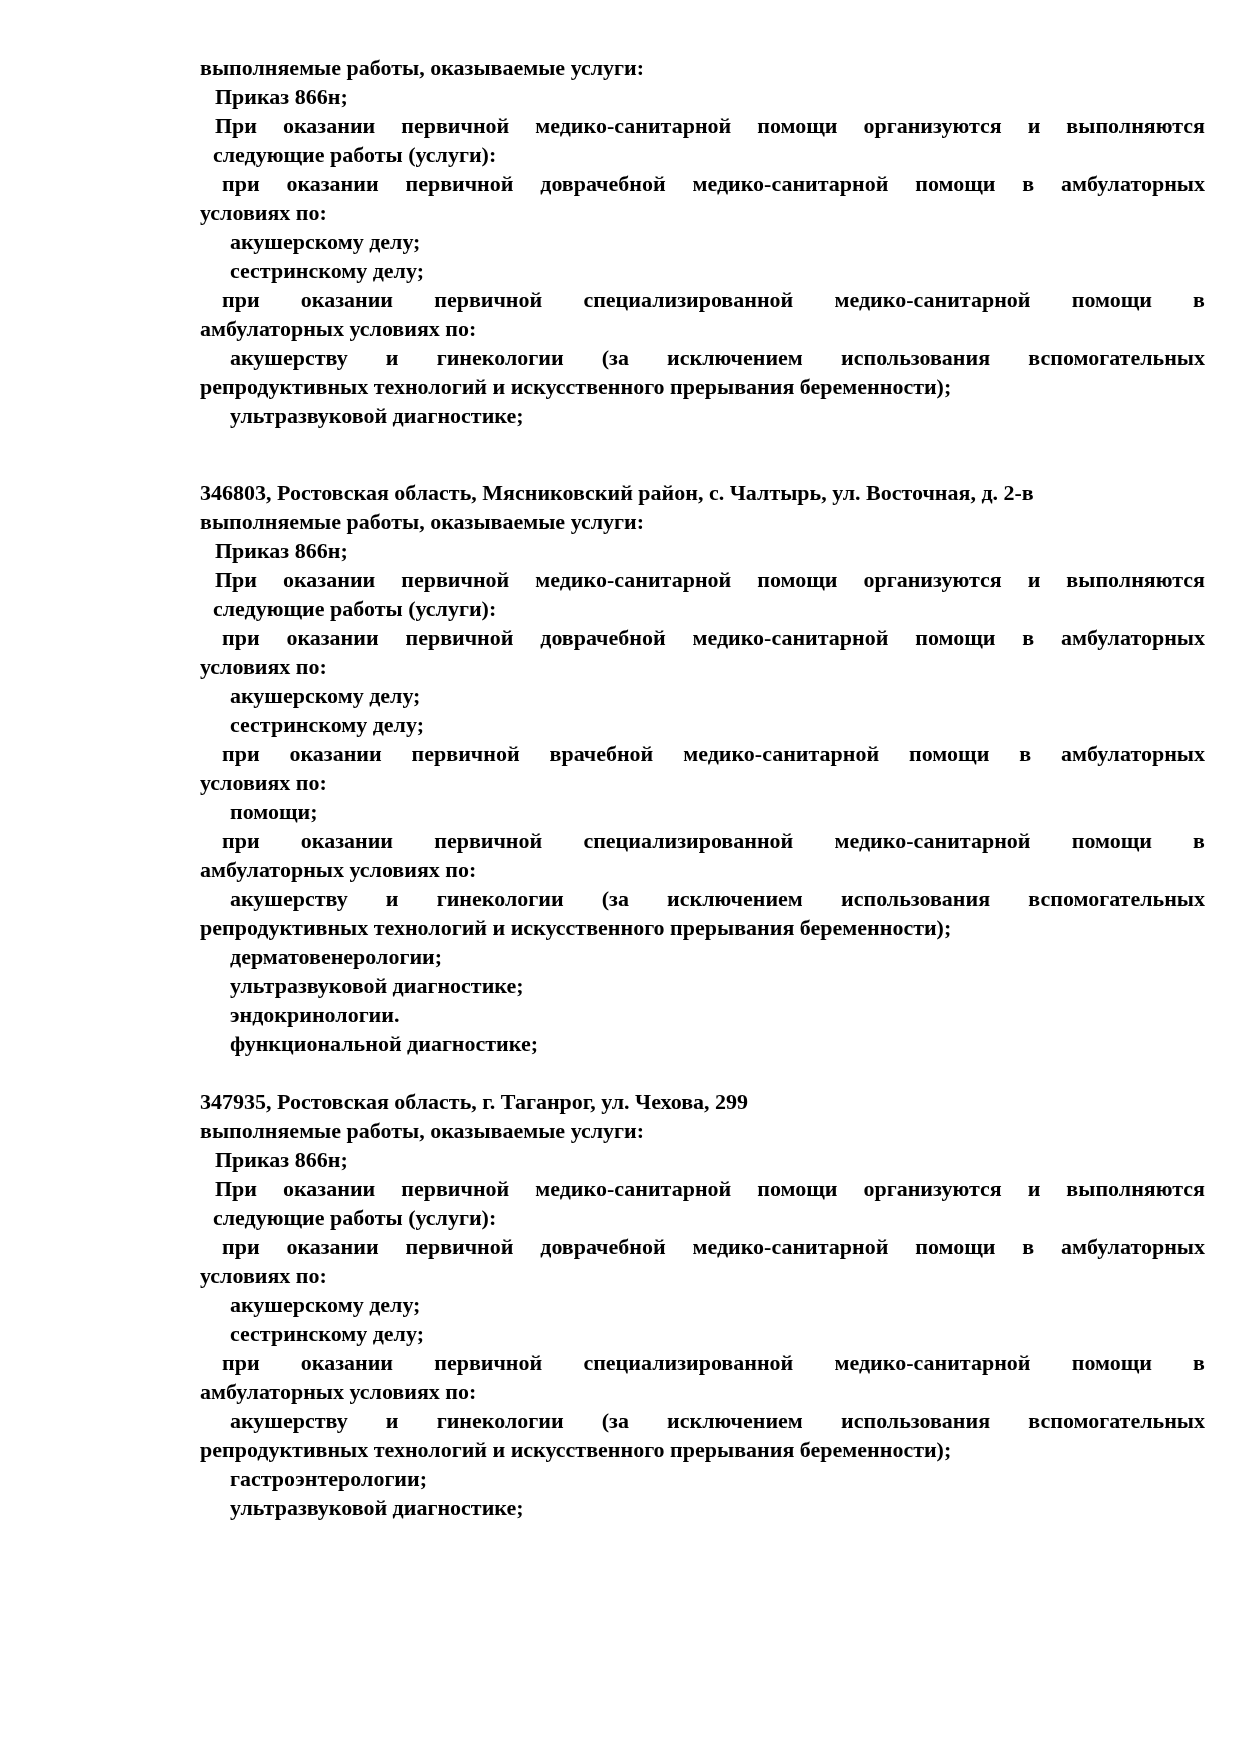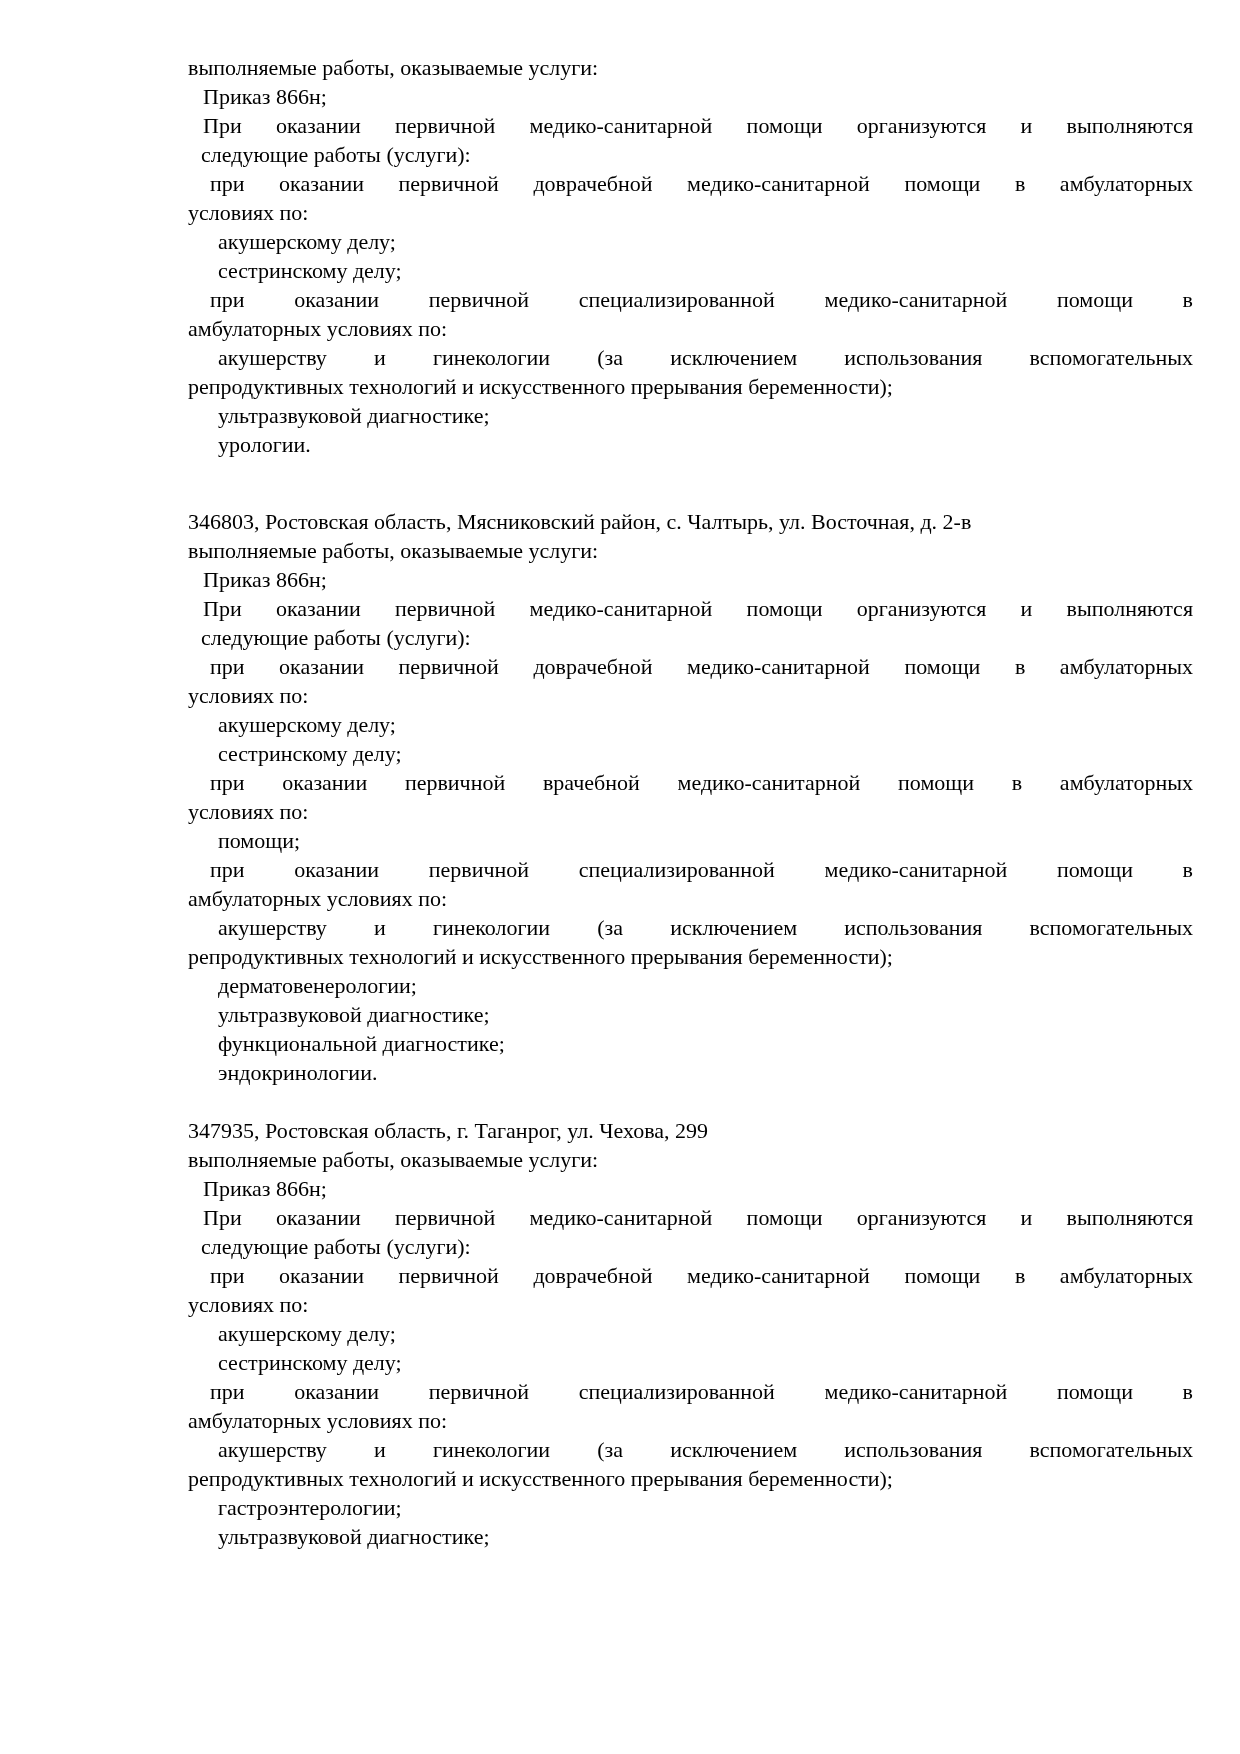--- a/index.html
+++ b/index.html
@@ -10,28 +10,28 @@
   }
   .page {
     position: relative;
     width: 1240px;
     height: 1754px;
     background: #ffffff;
     overflow: hidden;
   }
   .content {
     position: absolute;
-    left: 188px;
+    left: 200px;
     top: 53px;
     width: 1005px;
     color: #000000;
     font-family: "Liberation Serif", "DejaVu Serif", serif;
     font-size: 22px;
     line-height: 29px;
-    font-weight: 400;
+    font-weight: 700;
   }
   .doc-section { display: block; }
   .doc-section + .doc-section { margin-top: 29px; }
   .line {
     display: block;
     min-height: 29px;
     text-align: left;
     white-space: normal;
   }
   .line.stretch {
@@ -51,43 +51,42 @@
         <div class="line" style="padding-left: 13px;">следующие работы (услуги):</div>
         <div class="line stretch" style="padding-left: 22px;">при оказании первичной доврачебной медико-санитарной помощи в амбулаторных</div>
         <div class="line" style="padding-left: 0px;">условиях по:</div>
         <div class="line" style="padding-left: 30px;">акушерскому делу;</div>
         <div class="line" style="padding-left: 30px;">сестринскому делу;</div>
         <div class="line stretch" style="padding-left: 22px;">при оказании первичной специализированной медико-санитарной помощи в</div>
         <div class="line" style="padding-left: 0px;">амбулаторных условиях по:</div>
         <div class="line stretch" style="padding-left: 30px;">акушерству и гинекологии (за исключением использования вспомогательных</div>
         <div class="line" style="padding-left: 0px;">репродуктивных технологий и искусственного прерывания беременности);</div>
         <div class="line" style="padding-left: 30px;">ультразвуковой диагностике;</div>
-        <div class="line" style="padding-left: 30px;">урологии.</div>
       </section>
       <section class="doc-section">
         <div class="line" style="padding-left: 0px; margin-top: 48px;">346803, Ростовская область, Мясниковский район, с. Чалтырь, ул. Восточная, д. 2-в</div>
         <div class="line" style="padding-left: 0px;">выполняемые работы, оказываемые услуги:</div>
         <div class="line" style="padding-left: 15px;">Приказ 866н;</div>
         <div class="line stretch" style="padding-left: 15px;">При оказании первичной медико-санитарной помощи организуются и выполняются</div>
         <div class="line" style="padding-left: 13px;">следующие работы (услуги):</div>
         <div class="line stretch" style="padding-left: 22px;">при оказании первичной доврачебной медико-санитарной помощи в амбулаторных</div>
         <div class="line" style="padding-left: 0px;">условиях по:</div>
         <div class="line" style="padding-left: 30px;">акушерскому делу;</div>
         <div class="line" style="padding-left: 30px;">сестринскому делу;</div>
         <div class="line stretch" style="padding-left: 22px;">при оказании первичной врачебной медико-санитарной помощи в амбулаторных</div>
         <div class="line" style="padding-left: 0px;">условиях по:</div>
         <div class="line" style="padding-left: 30px;">помощи;</div>
         <div class="line stretch" style="padding-left: 22px;">при оказании первичной специализированной медико-санитарной помощи в</div>
         <div class="line" style="padding-left: 0px;">амбулаторных условиях по:</div>
         <div class="line stretch" style="padding-left: 30px;">акушерству и гинекологии (за исключением использования вспомогательных</div>
         <div class="line" style="padding-left: 0px;">репродуктивных технологий и искусственного прерывания беременности);</div>
         <div class="line" style="padding-left: 30px;">дерматовенерологии;</div>
         <div class="line" style="padding-left: 30px;">ультразвуковой диагностике;</div>
+        <div class="line" style="padding-left: 30px;">эндокринологии.</div>
         <div class="line" style="padding-left: 30px;">функциональной диагностике;</div>
-        <div class="line" style="padding-left: 30px;">эндокринологии.</div>
       </section>
       <section class="doc-section">
         <div class="line" style="padding-left: 0px;">347935, Ростовская область, г. Таганрог, ул. Чехова, 299</div>
         <div class="line" style="padding-left: 0px;">выполняемые работы, оказываемые услуги:</div>
         <div class="line" style="padding-left: 15px;">Приказ 866н;</div>
         <div class="line stretch" style="padding-left: 15px;">При оказании первичной медико-санитарной помощи организуются и выполняются</div>
         <div class="line" style="padding-left: 13px;">следующие работы (услуги):</div>
         <div class="line stretch" style="padding-left: 22px;">при оказании первичной доврачебной медико-санитарной помощи в амбулаторных</div>
         <div class="line" style="padding-left: 0px;">условиях по:</div>
         <div class="line" style="padding-left: 30px;">акушерскому делу;</div>

